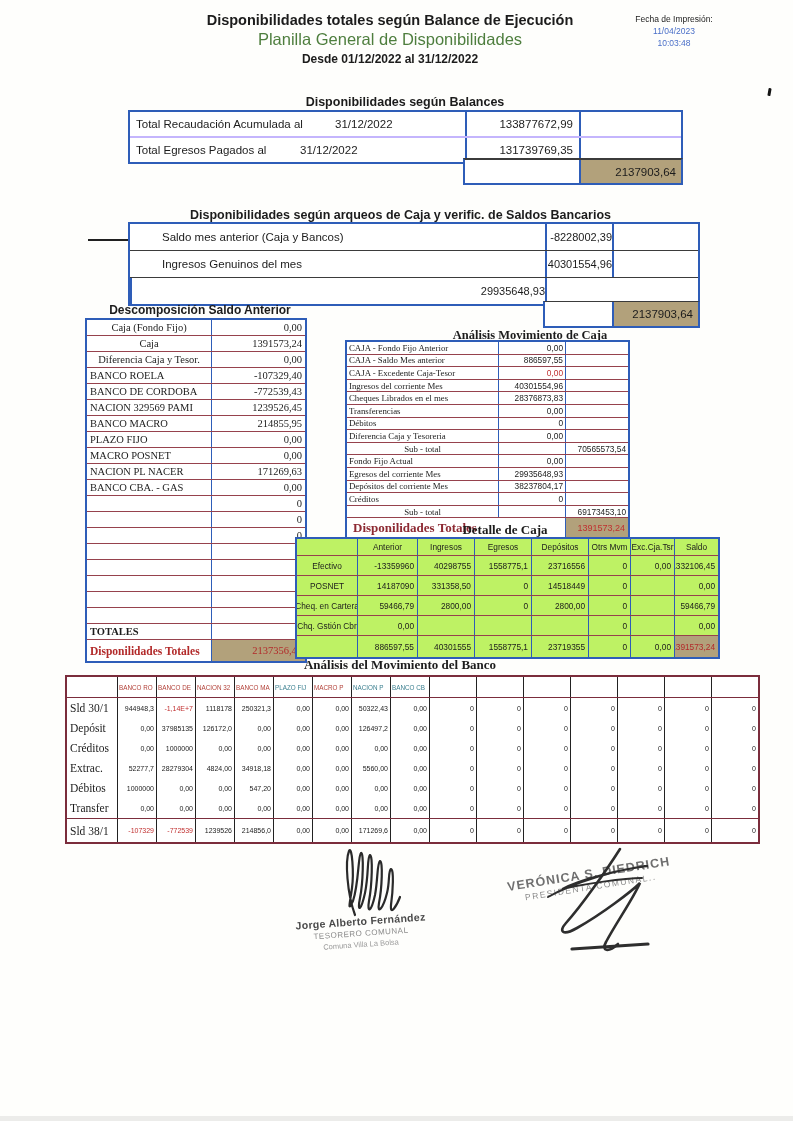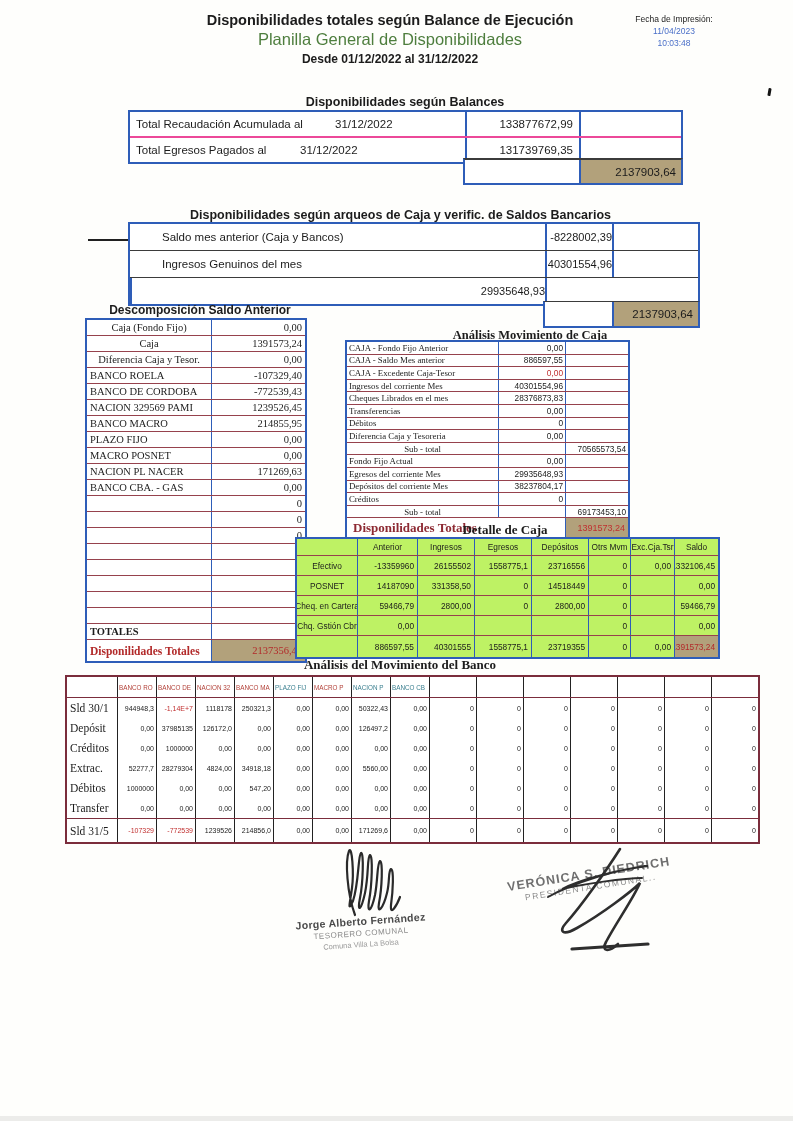--- a/index.html
+++ b/index.html
@@ -22,21 +22,21 @@
   #h-arq{left:158px;top:208px;width:485px;}
   #h-desc{left:86px;top:303px;width:228px;font-size:12px;}
   .serif-head{position:absolute;font-family:"Liberation Serif",serif;font-weight:bold;text-align:center;}
   #h-caja{left:395px;top:328px;width:270px;font-size:12.5px;}
   #h-det{left:400px;top:522px;width:210px;font-size:13px;}
   #h-banco{left:240px;top:657px;width:320px;font-size:13px;}
 
   
   #bal-main{position:absolute;left:128px;top:110px;width:555px;border:2px solid #2e5db8;box-sizing:border-box;background:#fff;}
   .brow{display:grid;grid-template-columns:335px 114px 1fr;height:24px;}
-  .brow + .brow{border-top:2px solid #ec4899;}
+  .brow + .brow{border-top:2px solid #c4b5fd;}
   .brow .c{position:relative;display:flex;align-items:center;font-size:11.5px;padding:0 6px;box-sizing:border-box;overflow:hidden;}
   .brow .c2,.brow .c3{border-left:2px solid #2e5db8;}
   .brow .num{justify-content:flex-end;}
   .brow .date{position:absolute;top:0;height:100%;display:flex;align-items:center;}
   #bal-total{position:absolute;left:463px;top:158px;width:220px;height:27px;border:2px solid #2e5db8;border-top:2px solid #3b3b3b;
              display:grid;grid-template-columns:114px 1fr;box-sizing:border-box;background:#fff;}
   #bal-total .tc2{border-left:2px solid #2e5db8;background:#b2a17b;display:flex;align-items:center;justify-content:flex-end;
                   font-size:11.5px;padding-right:5px;}
 
   
@@ -359,21 +359,21 @@
         <div class="tc">Ingresos</div>
         <div class="tc">Egresos</div>
         <div class="tc">Depósitos</div>
         <div class="tc">Otrs Mvm</div>
         <div class="tc">Exc.Cja.Tsr</div>
         <div class="tc">Saldo</div>
       </div>
       <div class="trow data">
         <div class="tc lbl">Efectivo</div>
         <div class="tc">-13359960</div>
-        <div class="tc">26155502</div>
+        <div class="tc">40298755</div>
         <div class="tc">1558775,1</div>
         <div class="tc">23716556</div>
         <div class="tc">0</div>
         <div class="tc">0,00</div>
         <div class="tc">1332106,45</div>
       </div>
       <div class="trow data">
         <div class="tc lbl">POSNET</div>
         <div class="tc">14187090</div>
         <div class="tc">331358,50</div>
@@ -537,21 +537,21 @@
         <div class="kc n">0,00</div>
         <div class="kc n">0</div>
         <div class="kc n">0</div>
         <div class="kc n">0</div>
         <div class="kc n">0</div>
         <div class="kc n">0</div>
         <div class="kc n">0</div>
         <div class="kc n">0</div>
       </div>
       <div class="krow last">
-        <div class="kc klabel">Sld 31/5</div>
+        <div class="kc klabel">Sld 38/1</div>
         <div class="kc n redv">-107329</div>
         <div class="kc n redv">-772539</div>
         <div class="kc n">1239526</div>
         <div class="kc n">214856,0</div>
         <div class="kc n">0,00</div>
         <div class="kc n">0,00</div>
         <div class="kc n">171269,6</div>
         <div class="kc n">0,00</div>
         <div class="kc n">0</div>
         <div class="kc n">0</div>

